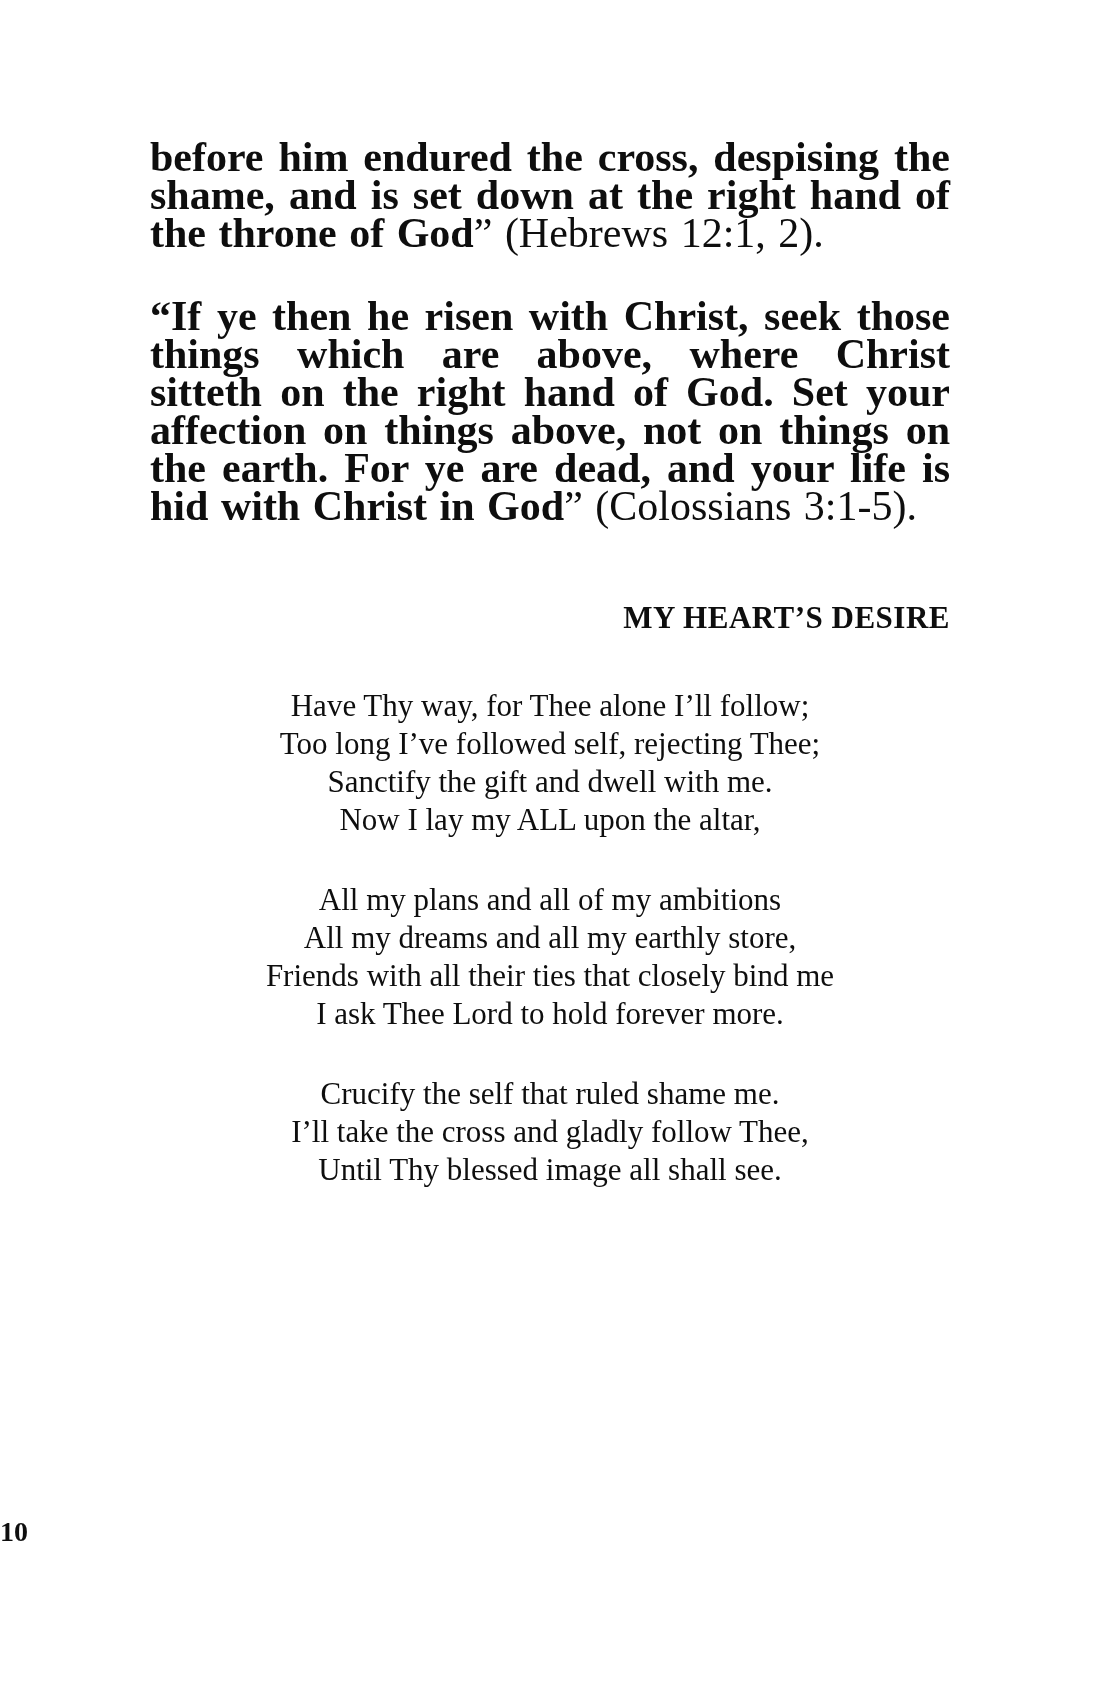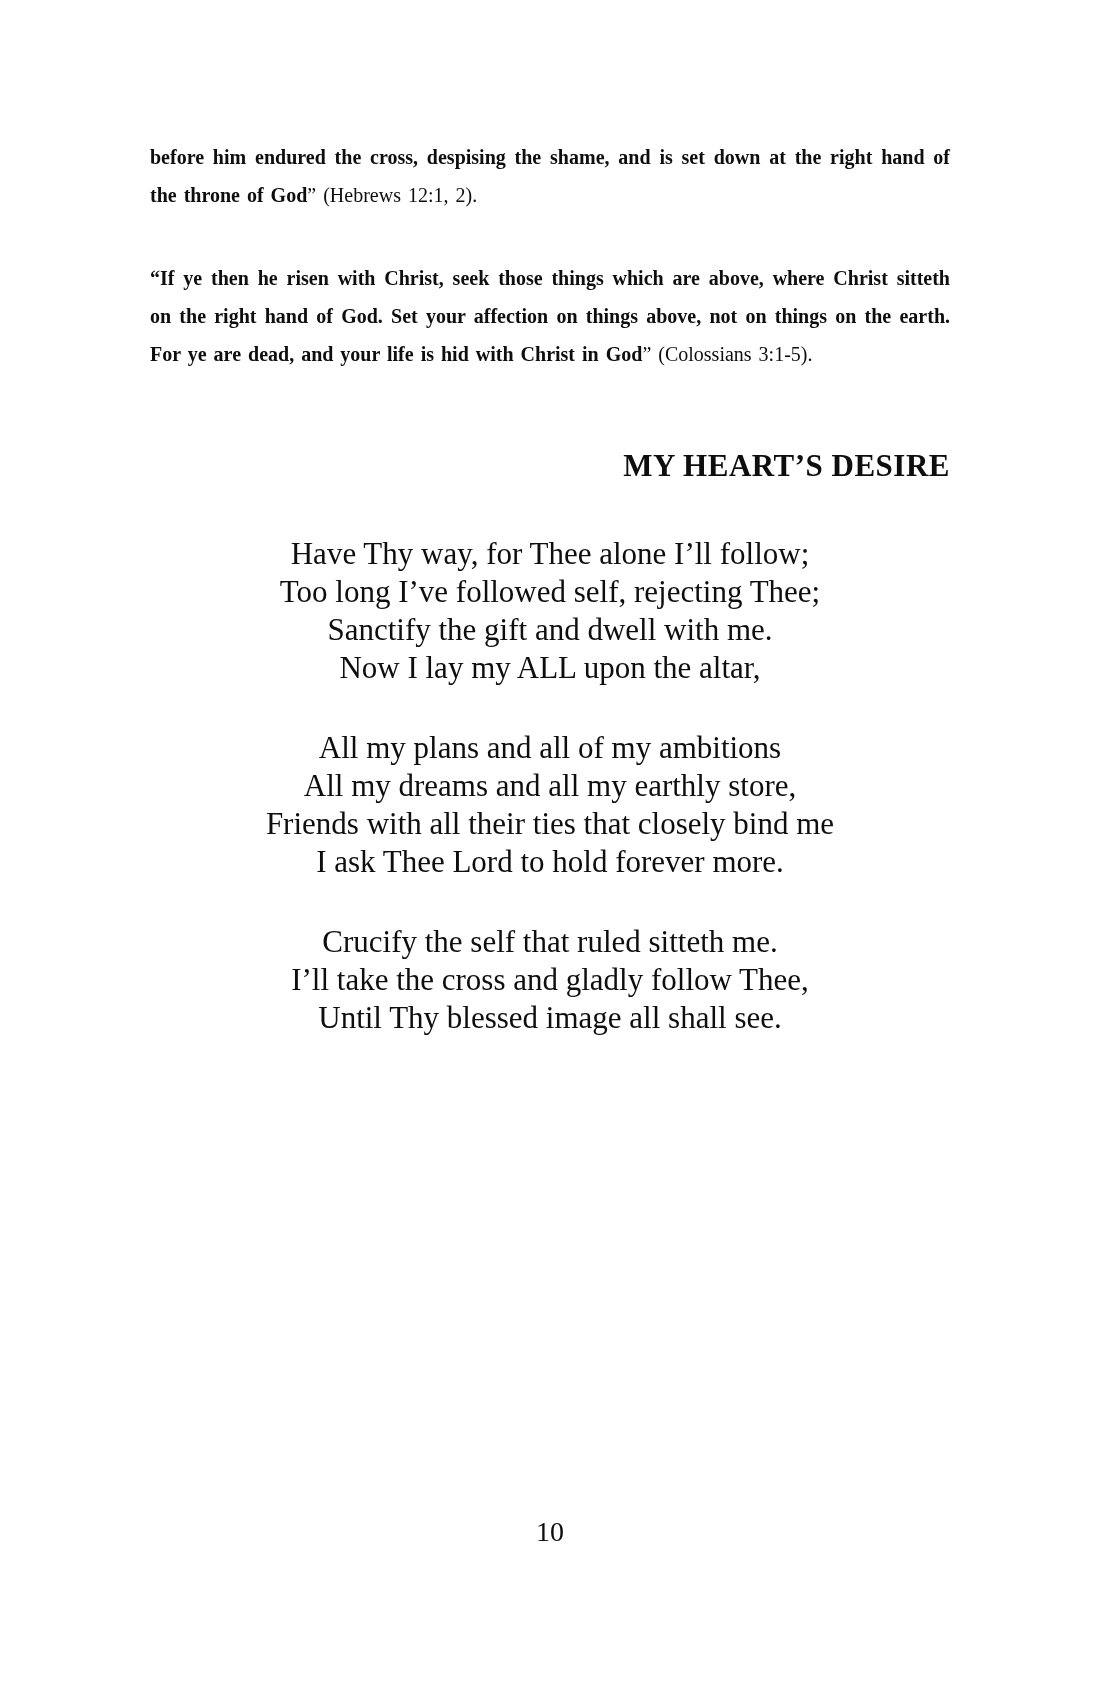--- a/index.html
+++ b/index.html
@@ -13,21 +13,21 @@
     height: 1700px;
     margin: 0 auto;
     background: #ffffff;
     box-sizing: border-box;
     padding: 138px 150px 0 150px;
     font-family: "Liberation Serif", "DejaVu Serif", serif;
     color: #0e0e0e;
     overflow: hidden;
   }
   .para {
-    font-size: 20px;
+    font-size: 42px;
     line-height: 38px;
     font-weight: 400;
     text-align: justify;
     word-spacing: 2px;
     margin: 0 0 45px 0;
   }
   .para strong {
     font-weight: 700;
   }
   .para .cite {
@@ -49,23 +49,23 @@
     margin: 0 0 42px 0;
   }
   .stanza .line {
     white-space: nowrap;
   }
   .page-number {
     position: absolute;
     bottom: 152px;
     left: 0;
     width: 100%;
-    text-align: center;
+    text-align: left;
     font-size: 28px;
-    font-weight: 400;
+    font-weight: 700;
   }
 </style>
 </head>
 <body>
 
 <div class="page">
 
   <p class="para"><strong>before him endured the cross, despising the shame, and is set down at the right hand of the throne of God</strong><span class="cite">” (Hebrews 12:1, 2).</span></p>
 
   <p class="para"><strong>“If ye then he risen with Christ, seek those things which are above, where Christ sitteth on the right hand of God. Set your affection on things above, not on things on the earth. For ye are dead, and your life is hid with Christ in God</strong><span class="cite">” (Colossians 3:1-5).</span></p>
@@ -81,20 +81,20 @@
   </div>
 
   <div class="stanza">
     <div class="line">All my plans and all of my ambitions</div>
     <div class="line">All my dreams and all my earthly store,</div>
     <div class="line">Friends with all their ties that closely bind me</div>
     <div class="line">I ask Thee Lord to hold forever more.</div>
   </div>
 
   <div class="stanza">
-    <div class="line">Crucify the self that ruled sitteth me.</div>
+    <div class="line">Crucify the self that ruled shame me.</div>
     <div class="line">I’ll take the cross and gladly follow Thee,</div>
     <div class="line">Until Thy blessed image all shall see.</div>
   </div>
 
   <div class="page-number">10</div>
 
 </div>
 
 </body></html>

